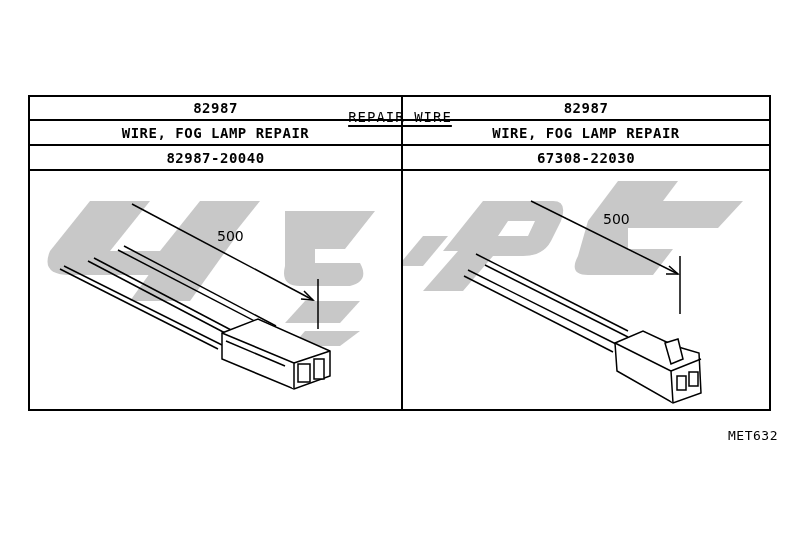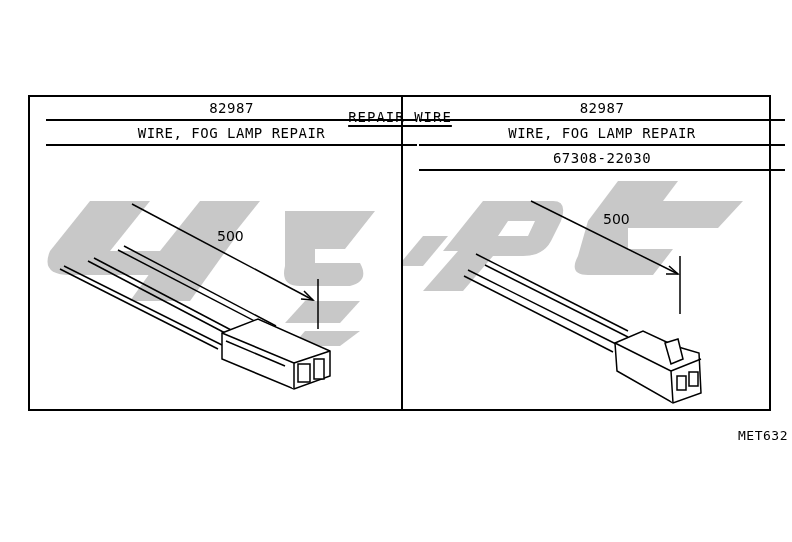--- a/index.html
+++ b/index.html
@@ -6,42 +6,43 @@
   body { width:792px; height:542px; position:relative; overflow:hidden;
          font-family:"DejaVu Sans Mono","Liberation Mono",monospace; color:#000; }
   .title { position:absolute; left:300px; top:63px; width:200px; text-align:center;
            font-size:14px; letter-spacing:1px;margin-top:46px; }
   .title span { text-decoration:underline; text-underline-offset:3px; text-decoration-thickness:1.5px; }
   .table { position:absolute; left:28px; top:95px; width:743px; height:316px;
            border:2px solid #000; box-sizing:border-box; }
   .col { position:absolute; top:0; height:100%; }
   .col.left { left:0; width:371px; border-right:2px solid #000; }
   .col.right { left:373px; width:366px; }
-  .row { position:absolute; left:16px; width:100%; height:25px; box-sizing:border-box;
+  .row { position:absolute; left:0; width:100%; height:25px; box-sizing:border-box;
          border-bottom:2px solid #000; display:flex; align-items:center; justify-content:center;
-         font-size:14px; letter-spacing:0.5px; }
+         font-size:14px; letter-spacing:0.5px;font-weight:bold; }
   .row.r1 { top:0; height:24px; }
   .row.r2 { top:24px; }
   .row.r3 { top:49px; }
   .figure { position:absolute; left:0; top:74px; width:100%; height:238px; }
   .figure svg { position:absolute; left:0; top:0; }
-  .code { position:absolute; right:4px; top:428px; font-size:13px; letter-spacing:0.5px; }
+  .code { position:absolute; right:14px; top:428px; font-size:13px; letter-spacing:0.5px; }
 </style>
 </head>
 <body>
 
 <div class="title">
   <span>REPAIR WIRE</span>
 </div>
 
 <div class="table">
 
   <div class="col left">
     <div class="row r1">82987</div>
     <div class="row r2">WIRE, FOG LAMP REPAIR</div>
+    <div class="row r3">82987-20040</div>
     <div class="figure">
       <svg width="371" height="238" viewBox="0 0 371 238">
 
         <g fill="#c8c8c8">
           <path d="M20 80 L60 30 L120 30 L80 80 L140 80 L120 104 L40 104 Q10 104 20 80 Z"></path>
           <path d="M130 80 L170 30 L230 30 L190 80 Z"></path>
           <path d="M100 130 L150 60 L210 60 L160 130 Z"></path>
           <path d="M255 40 L345 40 L315 78 L285 78 L285 92 L330 92 Q340 110 320 115 L270 115 Q250 115 255 95 Z"></path>
           <path d="M275 130 L330 130 L310 152 L255 152 Z"></path>
           <path d="M275 160 L330 160 L310 175 L262 175 Z"></path>

